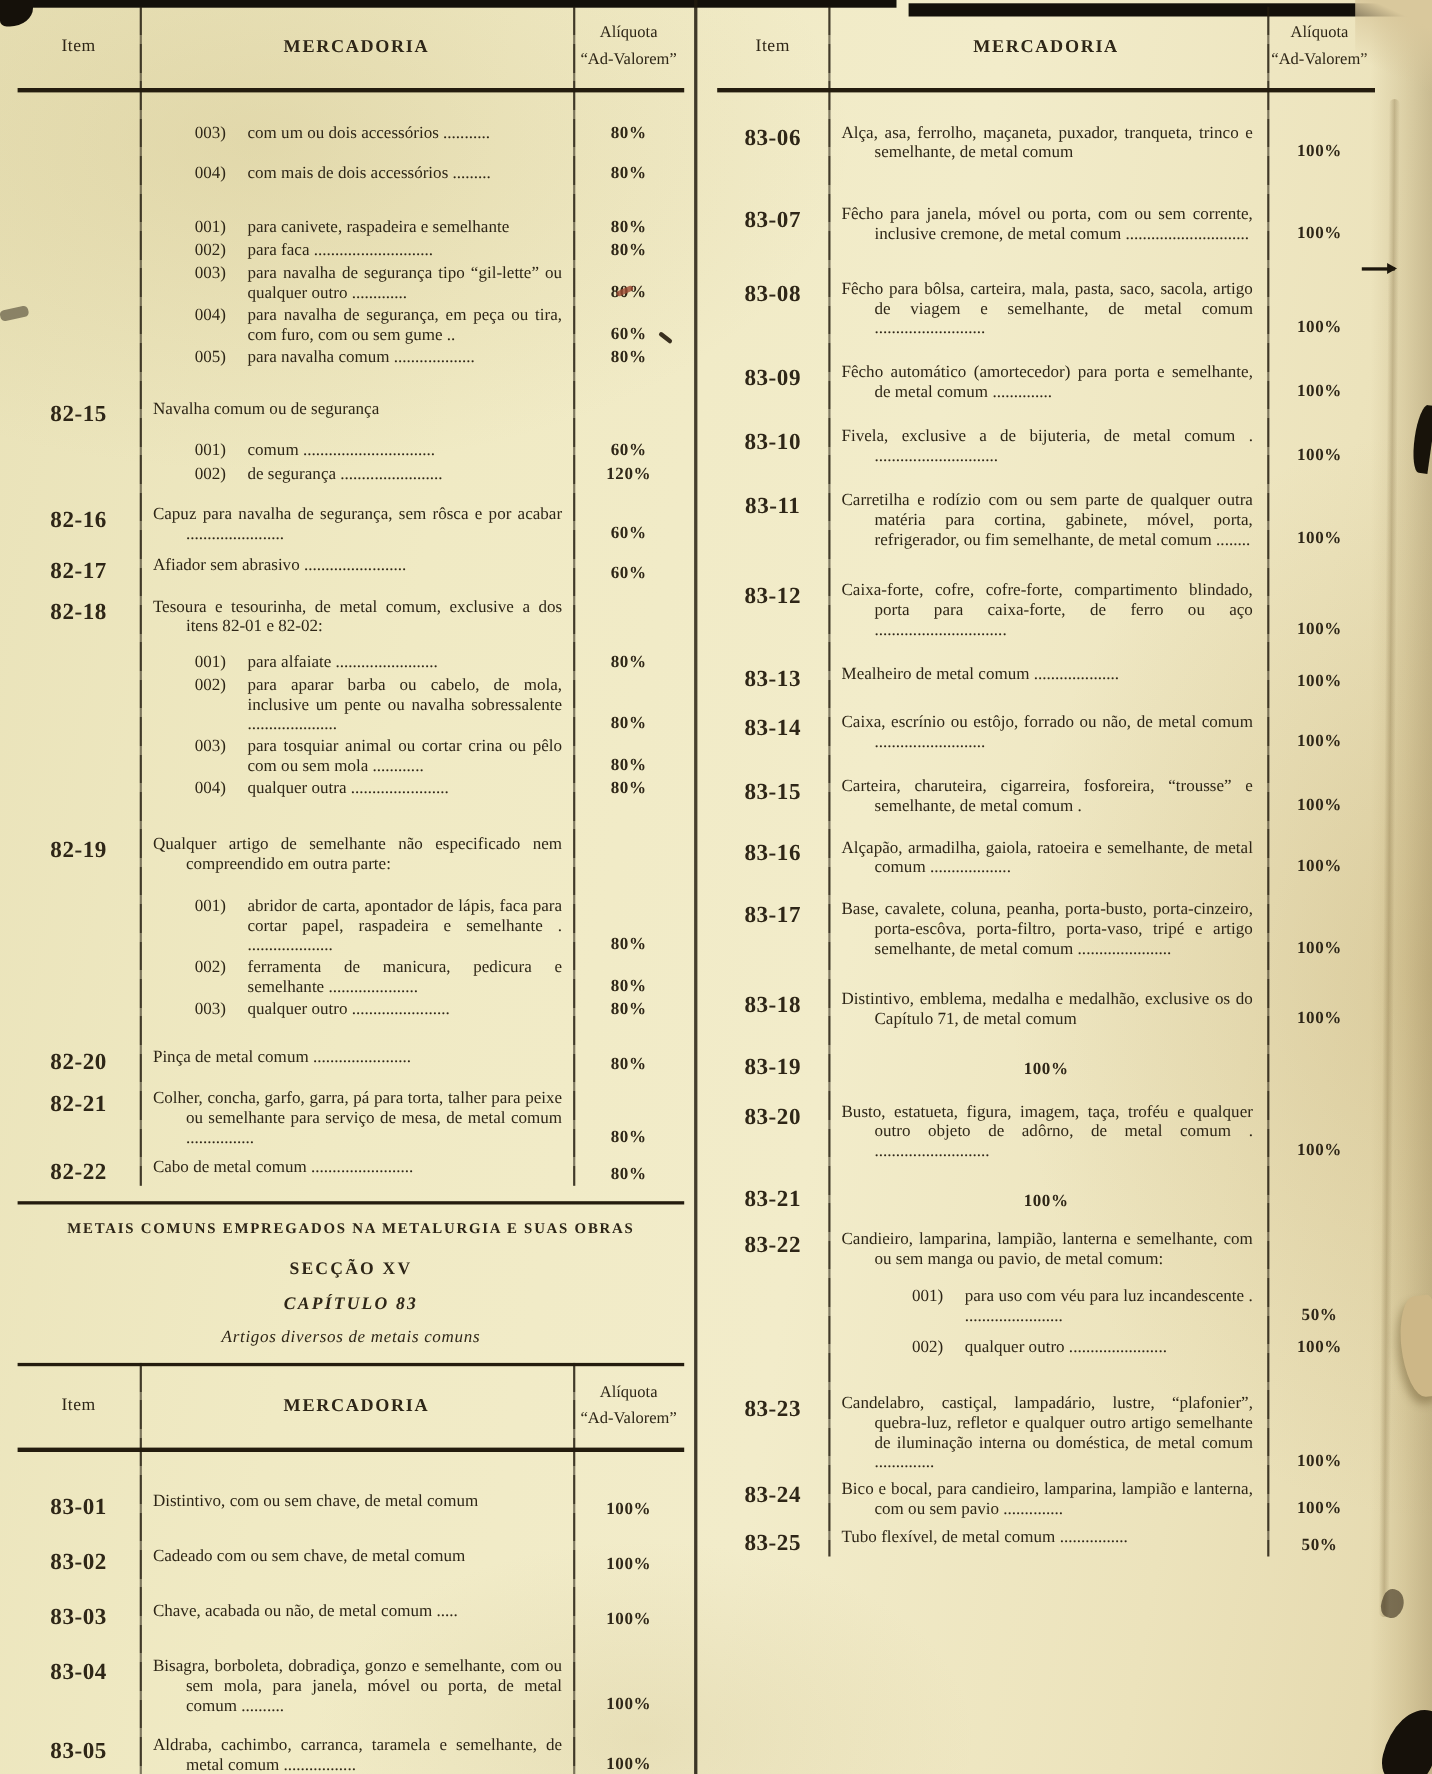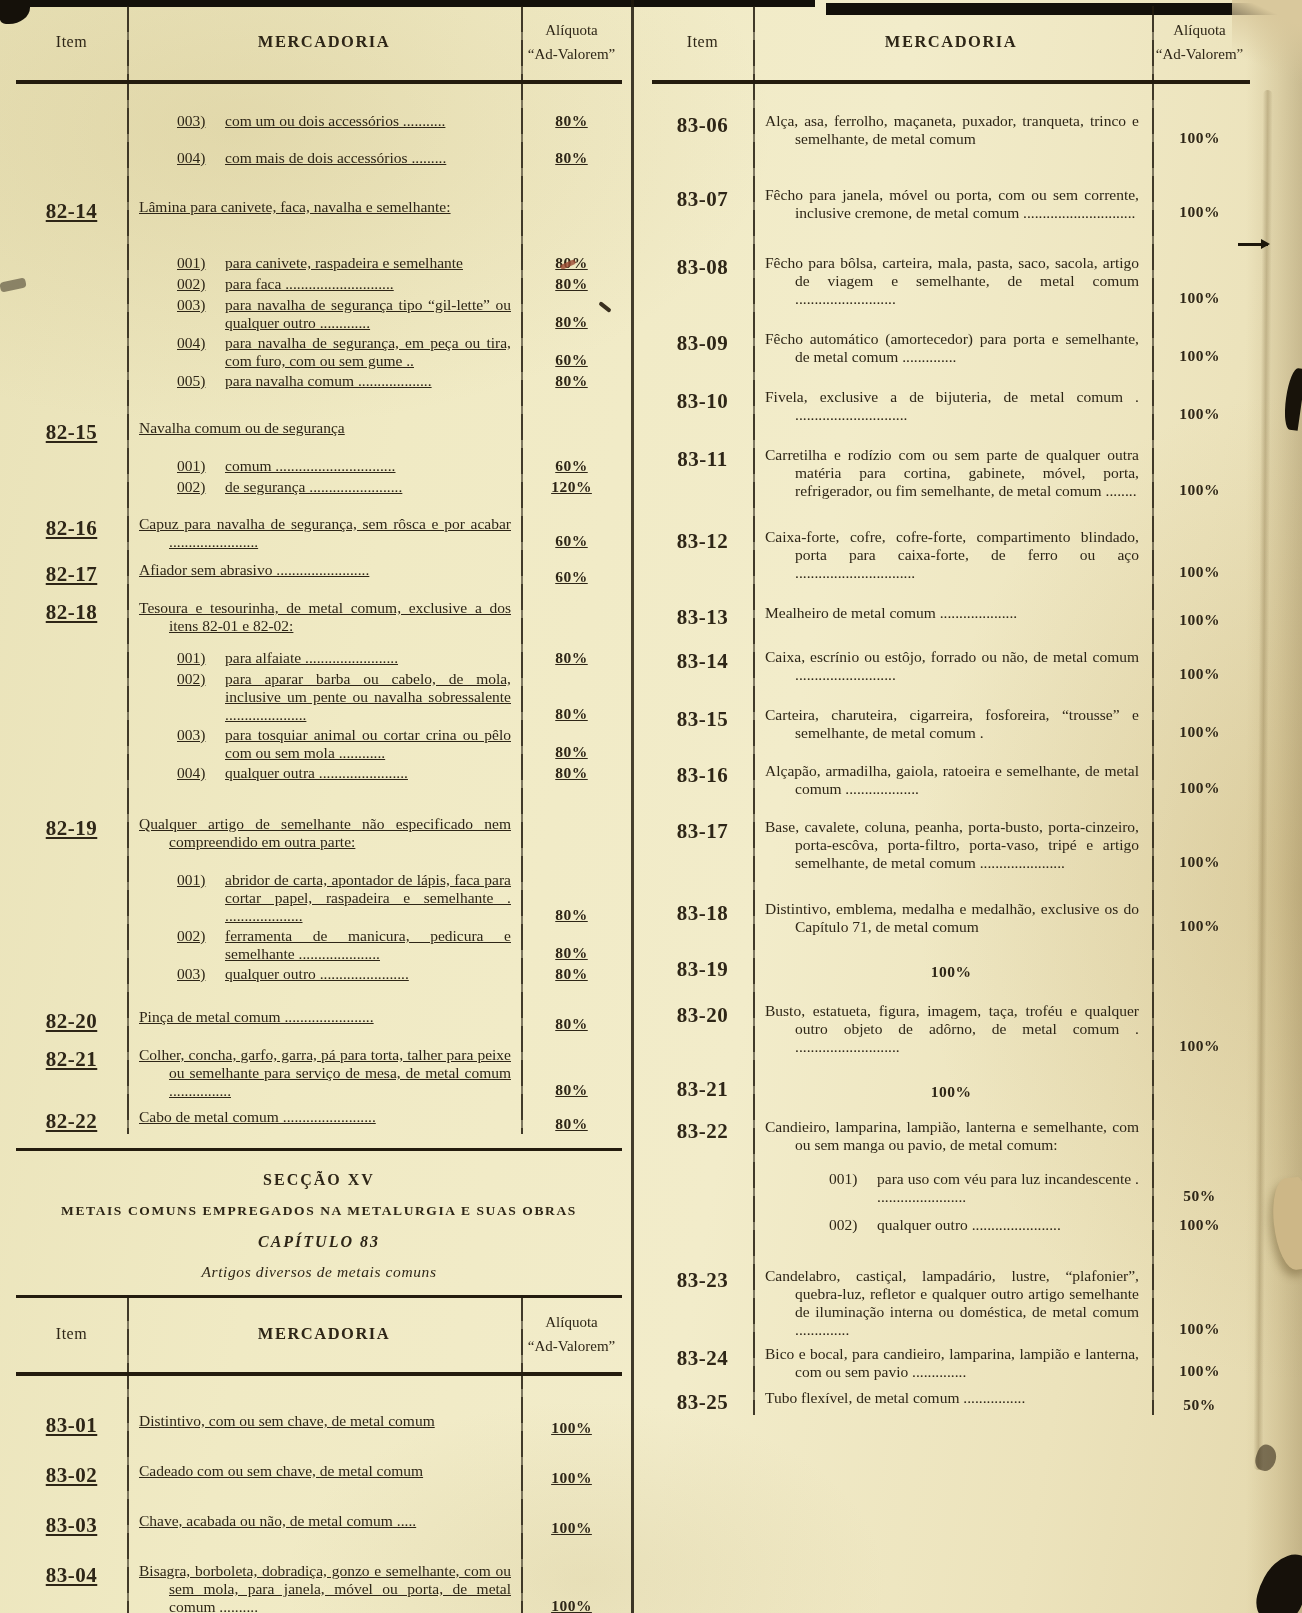--- a/index.html
+++ b/index.html
@@ -52,21 +52,21 @@
   .thead{display:grid;border-bottom:4px solid #241c0e;padding:12px 0 14px;}
   .thead.topline{border-top:3px solid #241c0e;}
   .col-left .thead{grid-template-columns:111px 1fr 101px;}
   .col-right .thead{grid-template-columns:101px 1fr 101px;}
   .th-item{align-self:center;text-align:center;font-size:16px;letter-spacing:.5px;}
   .th-merc{align-self:center;text-align:center;font-size:16.5px;letter-spacing:1.5px;font-weight:bold;}
   .th-rate{text-align:center;font-size:15px;line-height:1.6;}
 
   
   .row{display:grid;}
-  .col-left .row{grid-template-columns:111px 1fr 101px;text-decoration:underline;}
+  .col-left .row{grid-template-columns:111px 1fr 101px;}
   .col-right .row{grid-template-columns:101px 1fr 101px;}
   .cell-num{text-align:center;font-weight:bold;font-size:21px;letter-spacing:.5px;padding-top:1px;}
   .cell-desc{font-size:15.5px;line-height:18px;text-align:justify;padding:0 10px 0 9px;padding-left:12px;text-indent:0;}
   .cell-desc .hang{display:block;padding-left:30px;text-indent:-30px;}
   .cell-rate{display:flex;align-items:flex-end;justify-content:center;font-weight:bold;font-size:15.5px;padding-bottom:1px;letter-spacing:.5px;}
   .row.sub .subwrap{display:flex;}
   .col-left .row.sub .subwrap{padding-left:38px;}
   .col-right .row.sub .subwrap{padding-left:64px;}
   .row.sub .code{flex:0 0 48px;}
   .row.sub .text{flex:1;}
@@ -114,27 +114,20 @@
         <div class="row sub" style="margin-top: 18px;">
           <div class="cell-num"></div>
           <div class="cell-desc">
             <div class="subwrap">
               <span class="code">004)</span>
               <span class="text">com mais de dois accessórios .........</span>
             </div>
           </div>
           <div class="cell-rate">80%</div>
         </div>
-        <div class="row" style="margin-top: 30px;">
-          <div class="cell-num">82-14</div>
-          <div class="cell-desc">
-            <span class="hang">Lâmina para canivete, faca, navalha e semelhante:</span>
-          </div>
-          <div class="cell-rate"></div>
-        </div>
         <div class="row sub" style="margin-top: 30px;">
           <div class="cell-num"></div>
           <div class="cell-desc">
             <div class="subwrap">
               <span class="code">001)</span>
               <span class="text">para canivete, raspadeira e semelhante</span>
             </div>
           </div>
           <div class="cell-rate">80%</div>
         </div>
@@ -320,22 +313,22 @@
         <div class="row" style="margin-top: 8px;">
           <div class="cell-num">82-22</div>
           <div class="cell-desc">
             <span class="hang">Cabo de metal comum ........................</span>
           </div>
           <div class="cell-rate">80%</div>
         </div>
       </div>
       <div class="seg">
         <div class="rule" style="margin-top: 14px;"></div>
+        <div class="section sec-caps" style="margin-top: 14px;">METAIS COMUNS EMPREGADOS NA METALURGIA E SUAS OBRAS</div>
         <div class="section sec-title" style="margin-top: 20px;">SECÇÃO XV</div>
-        <div class="section sec-caps" style="margin-top: 14px;">METAIS COMUNS EMPREGADOS NA METALURGIA E SUAS OBRAS</div>
         <div class="section sec-chapter" style="margin-top: 14px;">CAPÍTULO 83</div>
         <div class="section sec-italic" style="margin-top: 12px;">Artigos diversos de metais comuns</div>
       </div>
       <div class="seg">
         <div class="vl vl1"></div>
         <div class="vl vl2"></div>
         <div class="thead topline" style="margin-top: 14px;">
           <div class="th-item">Item</div>
           <div class="th-merc">MERCADORIA</div>
           <div class="th-rate">

